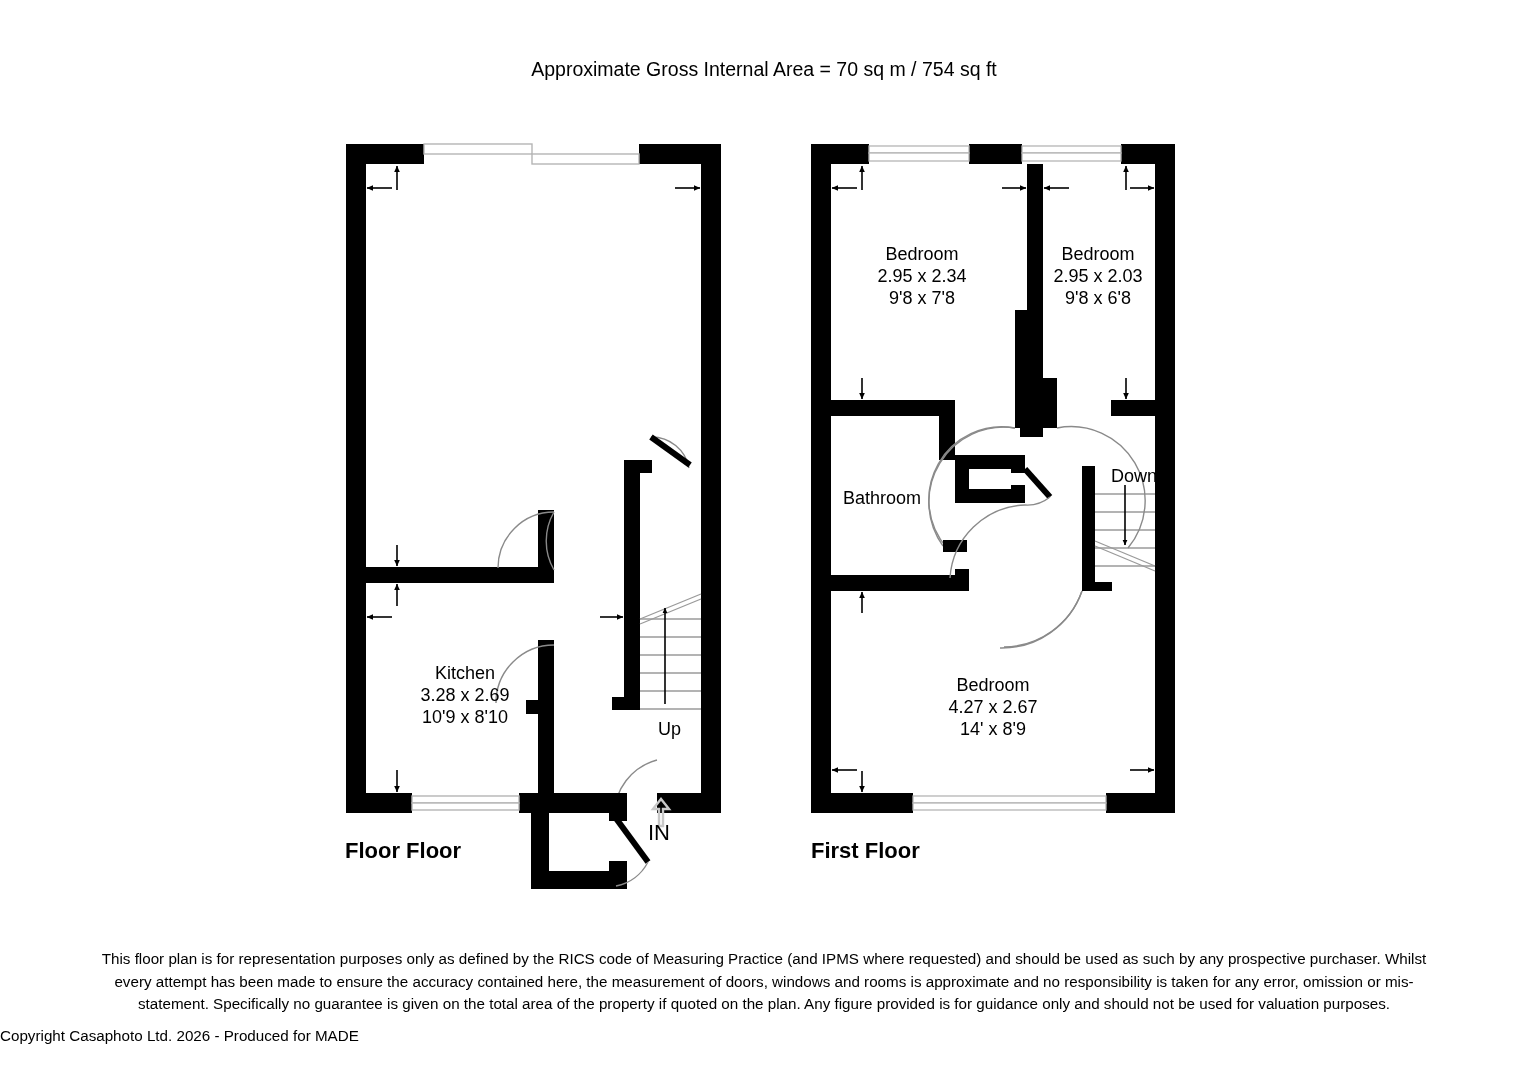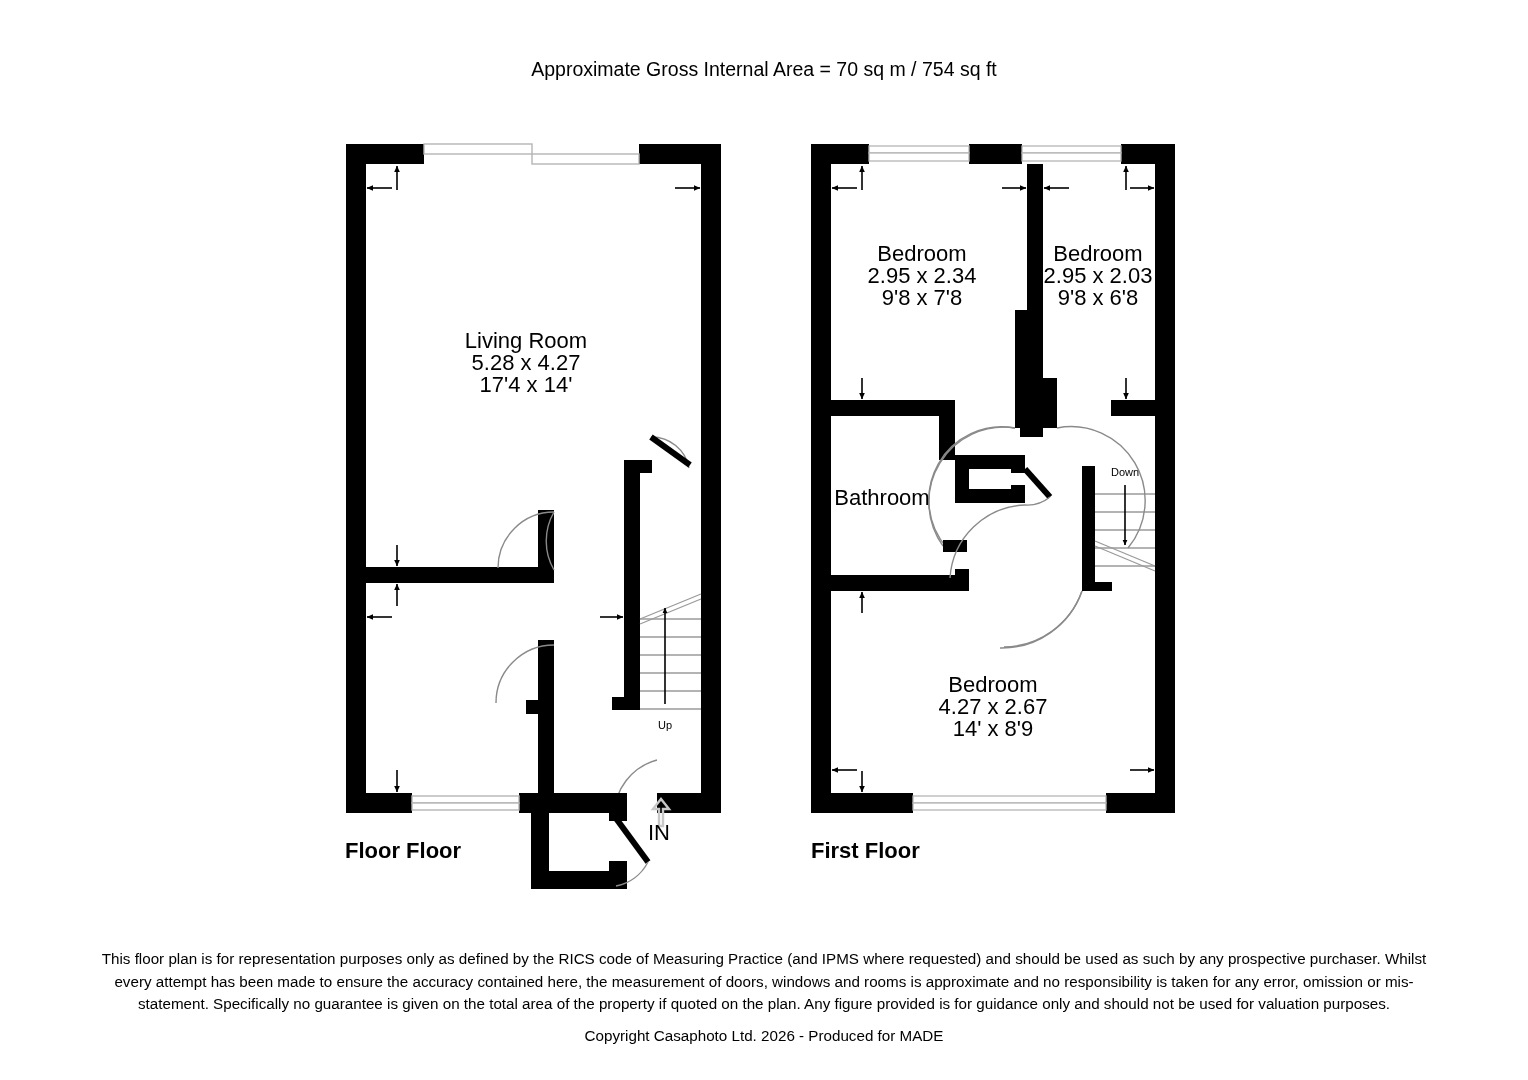--- a/index.html
+++ b/index.html
@@ -43,59 +43,59 @@
     position: absolute;
     font-size: 22px;
     font-weight: bold;
   }
   #gf-label { left: 345px; top: 838px; }
   #ff-label { left: 811px; top: 838px; }
 
   .room-label {
     position: absolute;
     text-align: center;
-    font-size: 22px;
+    font-size: 18px;
     line-height: 22px;
     white-space: nowrap;
   }
   .room-label span { display: block; }
 
   .disclaimer {
     position: absolute;
     left: 95px;
     top: 948px;
     width: 1338px;
     text-align: center;
     font-size: 15.2px;
     line-height: 22.5px;
   }
   .copyright {
     position: absolute;
     left: 0;
     top: 1027px;
     width: 1528px;
-    text-align: center;
+    text-align: left;
     font-size: 15.2px;
   }
   svg { display: block; }
   #plan-svg {
     position: absolute;
     left: 0;
     top: 0;
   }
   .in-label {
     position: absolute;
     left: 648px;
     top: 820px;
     font-size: 22px;
     font-weight: normal;
   }
   .stair-word {
     position: absolute;
-    font-size: 11px;
+    font-size: 18px;
   }
   #up-word { left: 658px; top: 707px; margin-top: 12px; }
   #down-word { left: 1111px; top: 466px; }
 </style>
 </head>
 <body>
 
 <div id="page">
 
   <div class="subtitle">Approximate Gross Internal Area = 70 sq m / 754 sq ft</div>
@@ -329,26 +329,26 @@
 
         <line x1="857" y1="770" x2="832" y2="770" marker-end="url(#arrHead)"></line>
         <line x1="1130" y1="770" x2="1154" y2="770" marker-end="url(#arrHead)"></line>
 
         <line x1="862" y1="613" x2="862" y2="592" marker-end="url(#arrHead)"></line>
         <line x1="862" y1="771" x2="862" y2="792" marker-end="url(#arrHead)"></line>
       </g>
     </g>
   </svg>
 
-  <div class="room-label" id="lbl-living" style="left:410px; top:330px; width:232px;">
-    <span>Living Room</span>
-    <span>5.28 x 4.27</span>
-    <span>17'4 x 14'</span>
-  </div>
-
+
+  <div class="room-label" id="lbl-kitchen" style="left:349px; top:662px; width:232px;">
+    <span>Kitchen</span>
+    <span>3.28 x 2.69</span>
+    <span>10'9 x 8'10</span>
+  </div>
 
   <div class="room-label" id="lbl-bed1" style="left:806px; top:243px; width:232px;">
     <span>Bedroom</span>
     <span>2.95 x 2.34</span>
     <span>9'8 x 7'8</span>
   </div>
 
   <div class="room-label" id="lbl-bed2" style="left:982px; top:243px; width:232px;">
     <span>Bedroom</span>
     <span>2.95 x 2.03</span>

